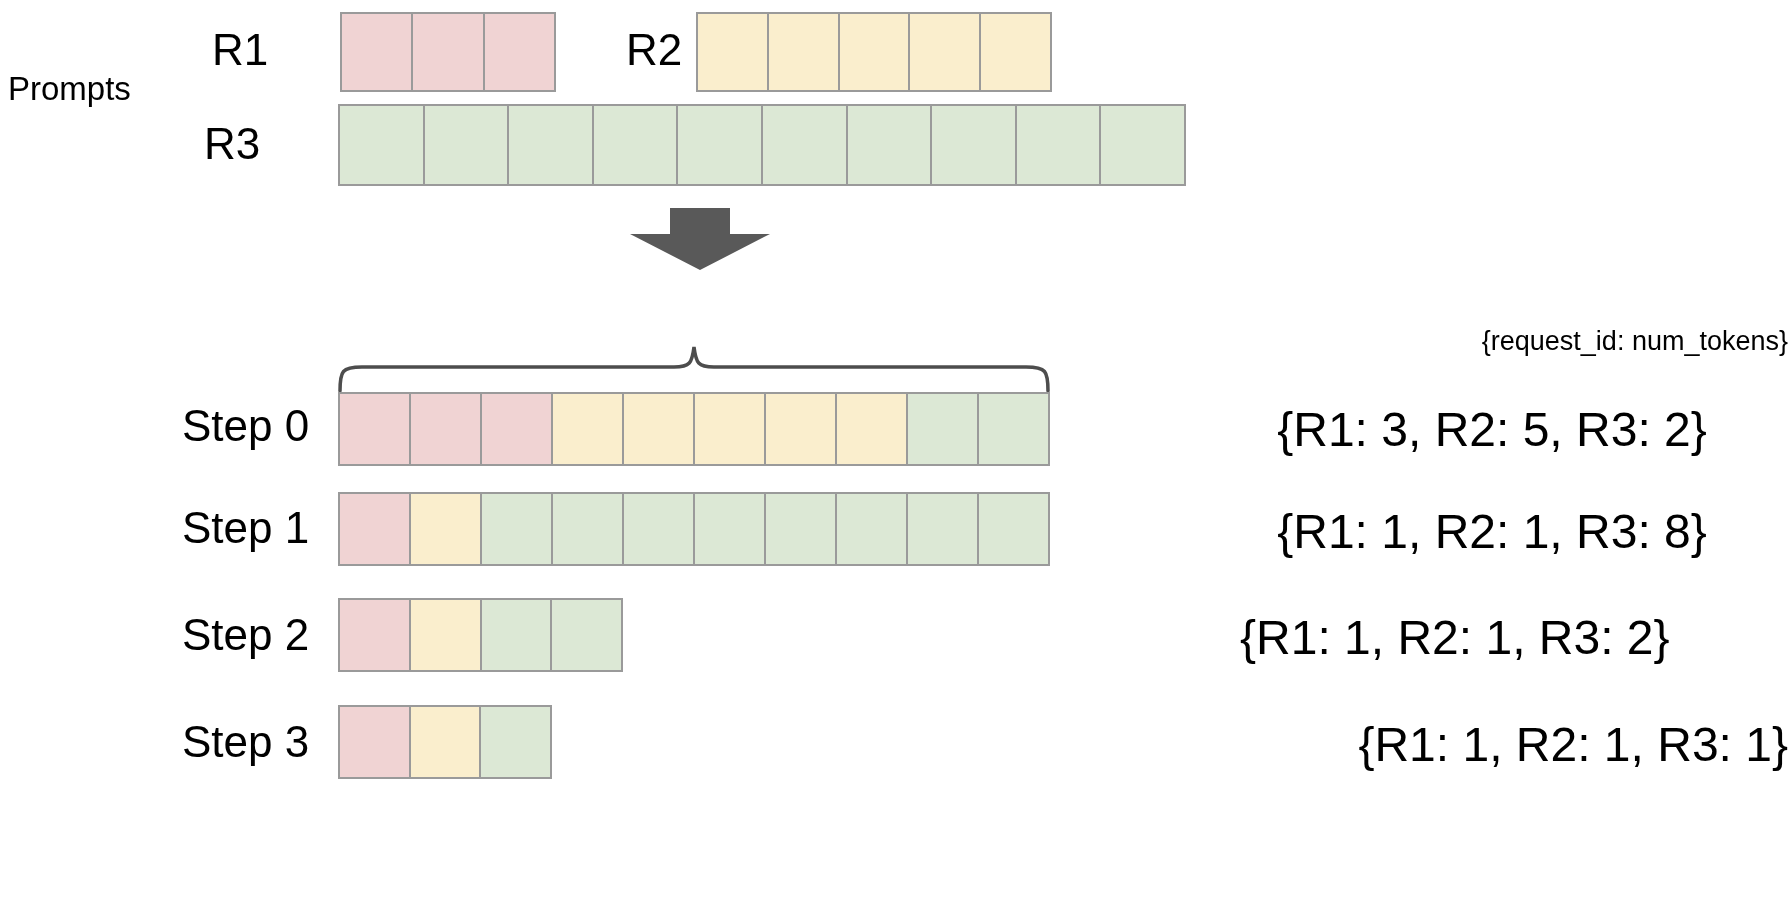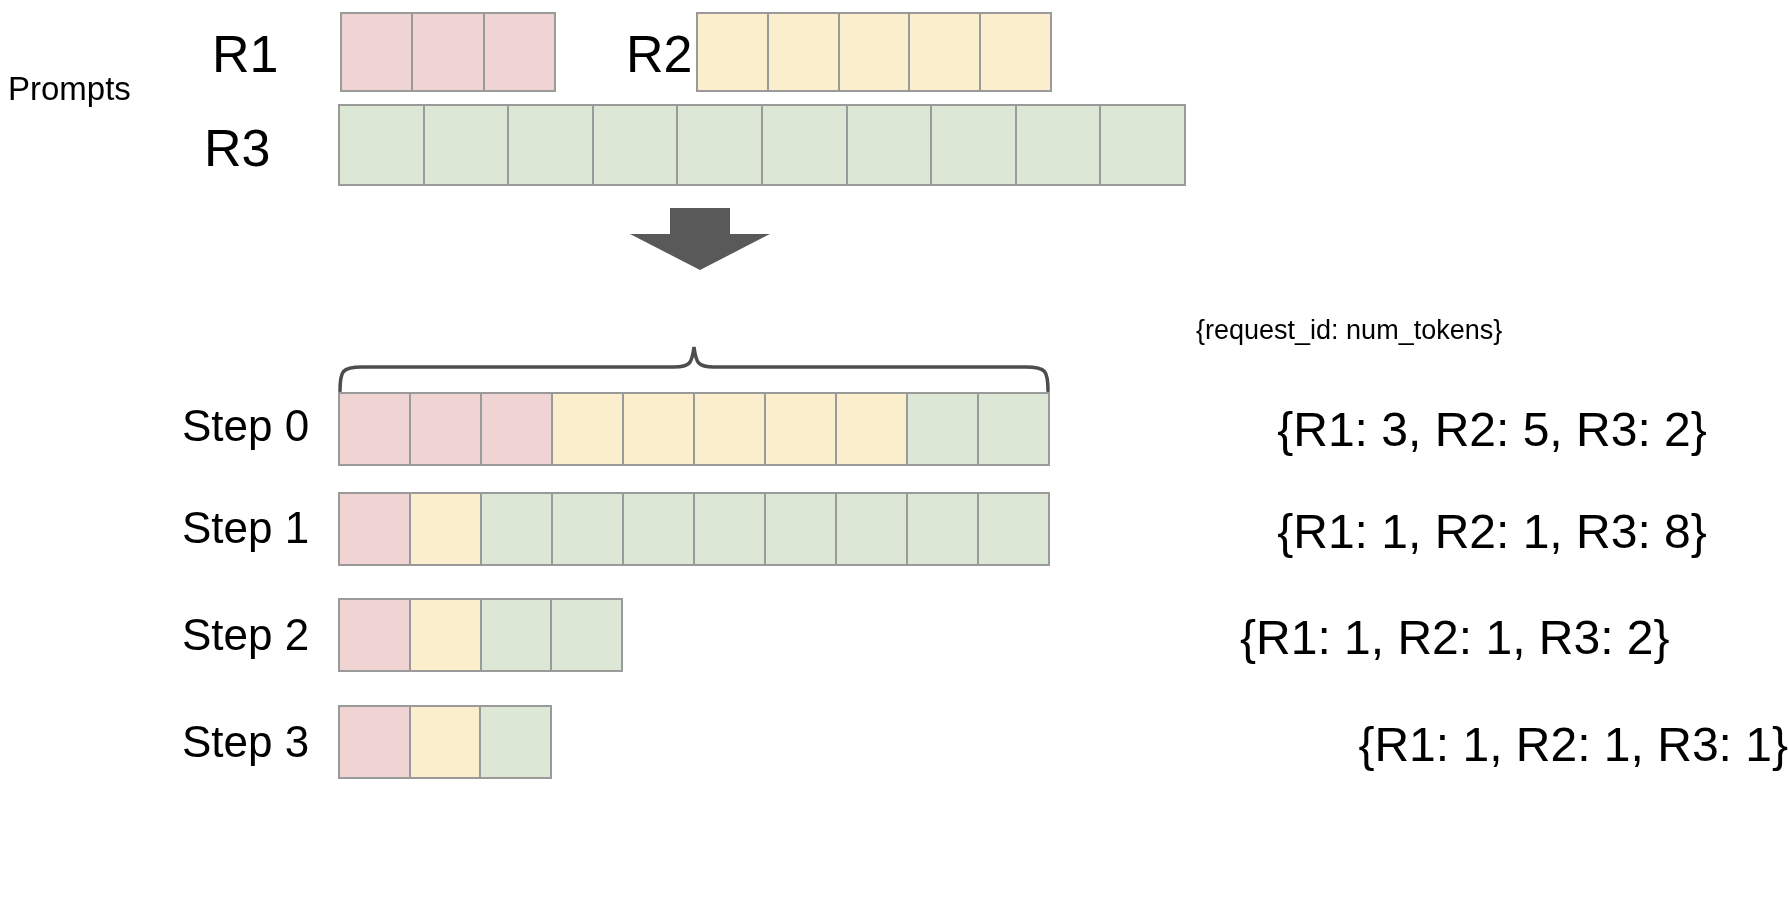--- a/index.html
+++ b/index.html
@@ -21,21 +21,21 @@
   .abs { position: absolute; }
 
   
   .lbl {
     font-size: 46px;
     line-height: 1;
     color: #000;
     white-space: nowrap;
   }
   .lbl-prompts { font-size: 33px; }
-  .lbl-req     { font-size: 52px; }
+  .lbl-req     { font-size: 44px; }
   .lbl-step    { font-size: 44px; }
   .lbl-budget  { font-size: 44px; }
   .lbl-sched-title { font-size: 44px; }
   .lbl-sched-sub   { font-size: 27px; }
   .lbl-out     { font-size: 48px; }
 
   
   .strip {
     display: flex;
     box-sizing: border-box;
@@ -98,21 +98,21 @@
     </svg>
   </div>
 
 
   <div class="abs brace" style="left:338px; top:345px;">
     <svg width="712" height="48" viewBox="0 0 712 48" aria-hidden="true">
       <path d="M2,46 C2,26 4,22 24,22 L336,22 C352,22 354,18 356,2 C358,18 360,22 376,22 L688,22 C708,22 710,26 710,46" fill="none" stroke="#4d4d4d" stroke-width="3.5" stroke-linecap="round"></path>
     </svg>
   </div>
 
-  <div class="abs lbl lbl-sched-sub" style="left:1196px; top:317px; width:592px; text-align:left;">{request_id: num_tokens}</div>
+  <div class="abs lbl lbl-sched-sub" style="left:1196px; top:328px; width:592px; text-align:right;">{request_id: num_tokens}</div>
 
   <div class="abs lbl lbl-step" style="left:182px; top:404px;">Step 0</div>
   <div class="abs strip step-strip" id="strip-step-0" style="left:338px; top:392px; width:712px; height:74px;">
       <div class="cell c-r1" style="flex: 1 1 0px;"></div>
       <div class="cell c-r1" style="flex: 1 1 0px;"></div>
       <div class="cell c-r1" style="flex: 1 1 0px;"></div>
       <div class="cell c-r2" style="flex: 1 1 0px;"></div>
       <div class="cell c-r2" style="flex: 1 1 0px;"></div>
       <div class="cell c-r2" style="flex: 1 1 0px;"></div>
       <div class="cell c-r2" style="flex: 1 1 0px;"></div>

